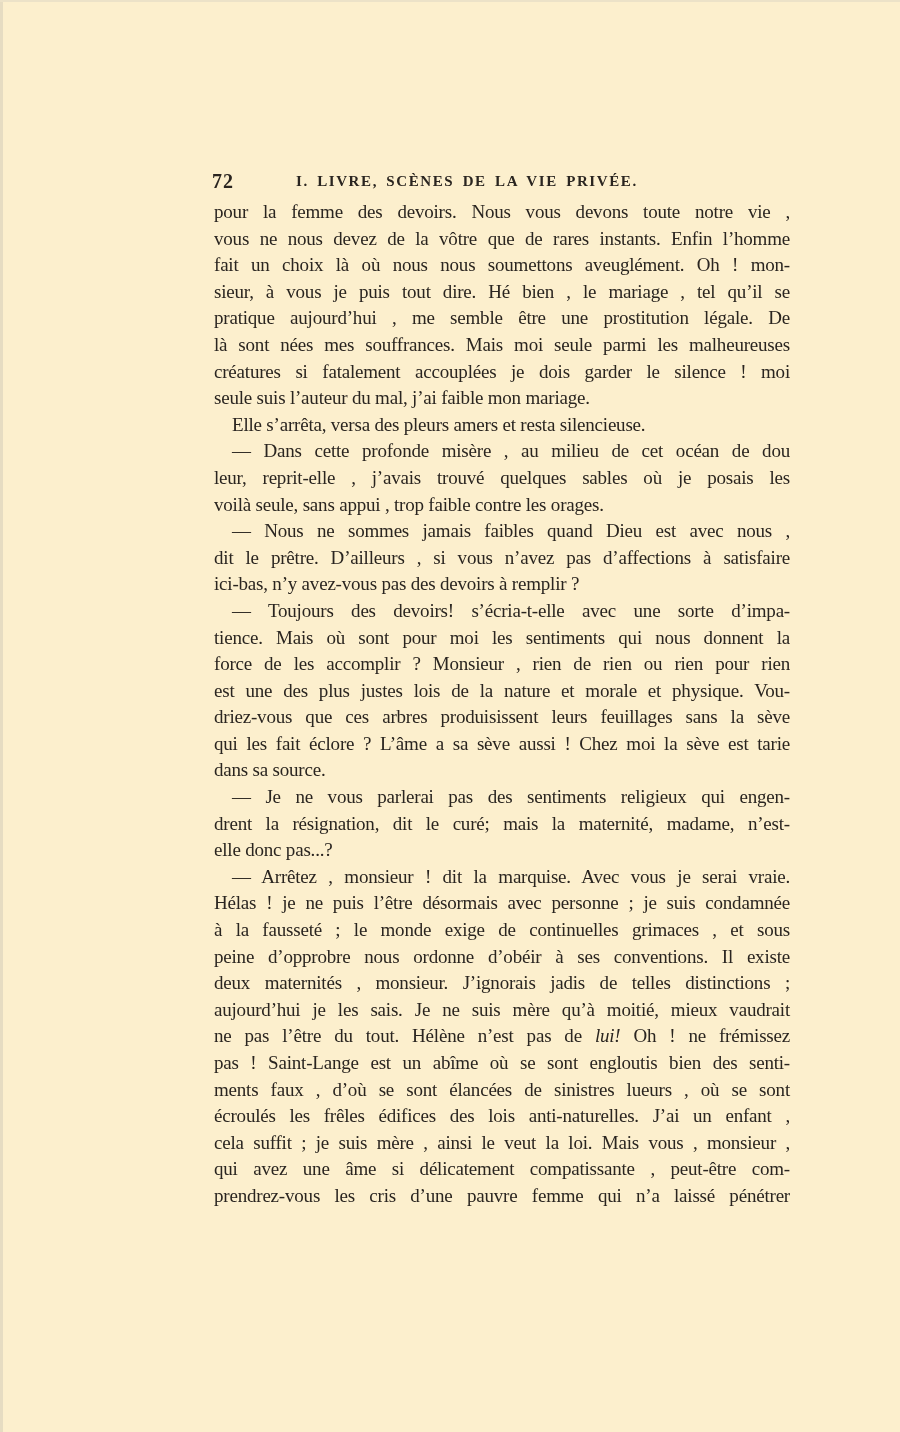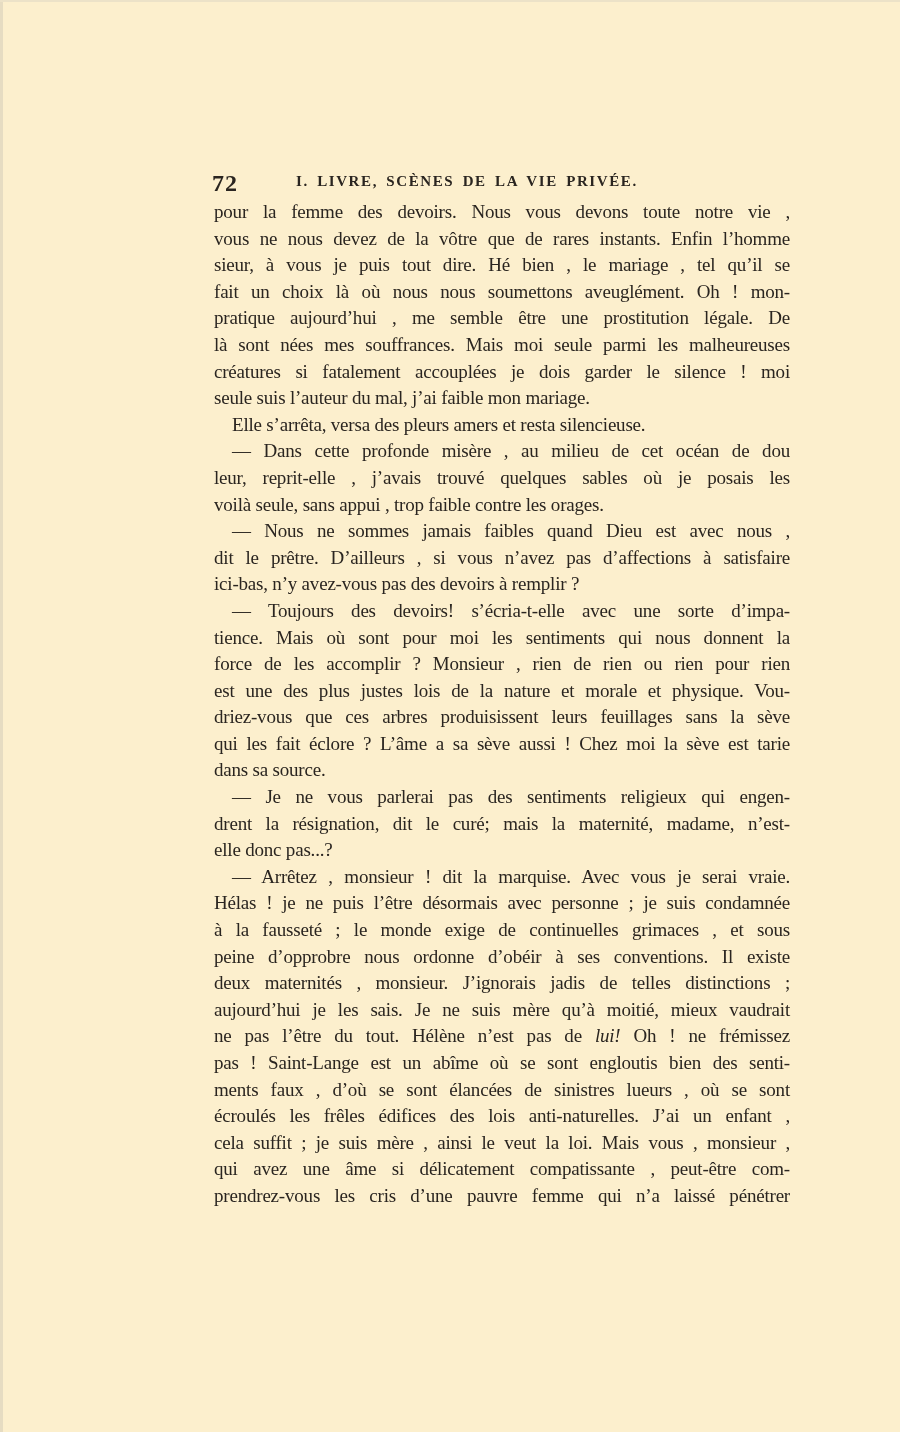--- a/index.html
+++ b/index.html
@@ -31,21 +31,21 @@
       position: absolute;
       top: 170px;
       left: 212px;
       width: 580px;
       height: 26px;
     }
     .page-number {
       position: absolute;
       left: 0;
       top: 0;
-      font-size: 24px;
+      font-size: 20px;
       font-weight: bold;
       letter-spacing: 1px;
       text-align: center;
     }
     .running-title {
       position: absolute;
       left: 84px;
       top: 3px;
       font-size: 15px;
       font-weight: bold;
@@ -85,22 +85,22 @@
 <div class="page-edge-top"></div>
 
 <div class="running-head">
   <span class="page-number">72</span>
   <span class="running-title">I. LIVRE, SCÈNES DE LA VIE PRIVÉE.</span>
 </div>
 
 <div class="text-block">
   <span class="line">pour la femme des devoirs. Nous vous devons toute notre vie ,</span>
   <span class="line">vous ne nous devez de la vôtre que de rares instants. Enfin l’homme</span>
+  <span class="line">fait un choix là où nous nous soumettons aveuglément. Oh ! mon-</span>
   <span class="line">sieur, à vous je puis tout dire. Hé bien , le mariage , tel qu’il se</span>
-  <span class="line">fait un choix là où nous nous soumettons aveuglément. Oh ! mon-</span>
   <span class="line">pratique aujourd’hui , me semble être une prostitution légale. De</span>
   <span class="line">là sont nées mes souffrances. Mais moi seule parmi les malheureuses</span>
   <span class="line">créatures si fatalement accouplées je dois garder le silence ! moi</span>
   <span class="line last">seule suis l’auteur du mal, j’ai faible mon mariage.</span>
   <span class="line indent last">Elle s’arrêta, versa des pleurs amers et resta silencieuse.</span>
   <span class="line indent">— Dans cette profonde misère , au milieu de cet océan de dou</span>
   <span class="line">leur, reprit-elle , j’avais trouvé quelques sables où je posais les</span>
   <span class="line last">voilà seule, sans appui , trop faible contre les orages.</span>
   <span class="line indent">— Nous ne sommes jamais faibles quand Dieu est avec nous ,</span>
   <span class="line">dit le prêtre. D’ailleurs , si vous n’avez pas d’affections à satisfaire</span>

